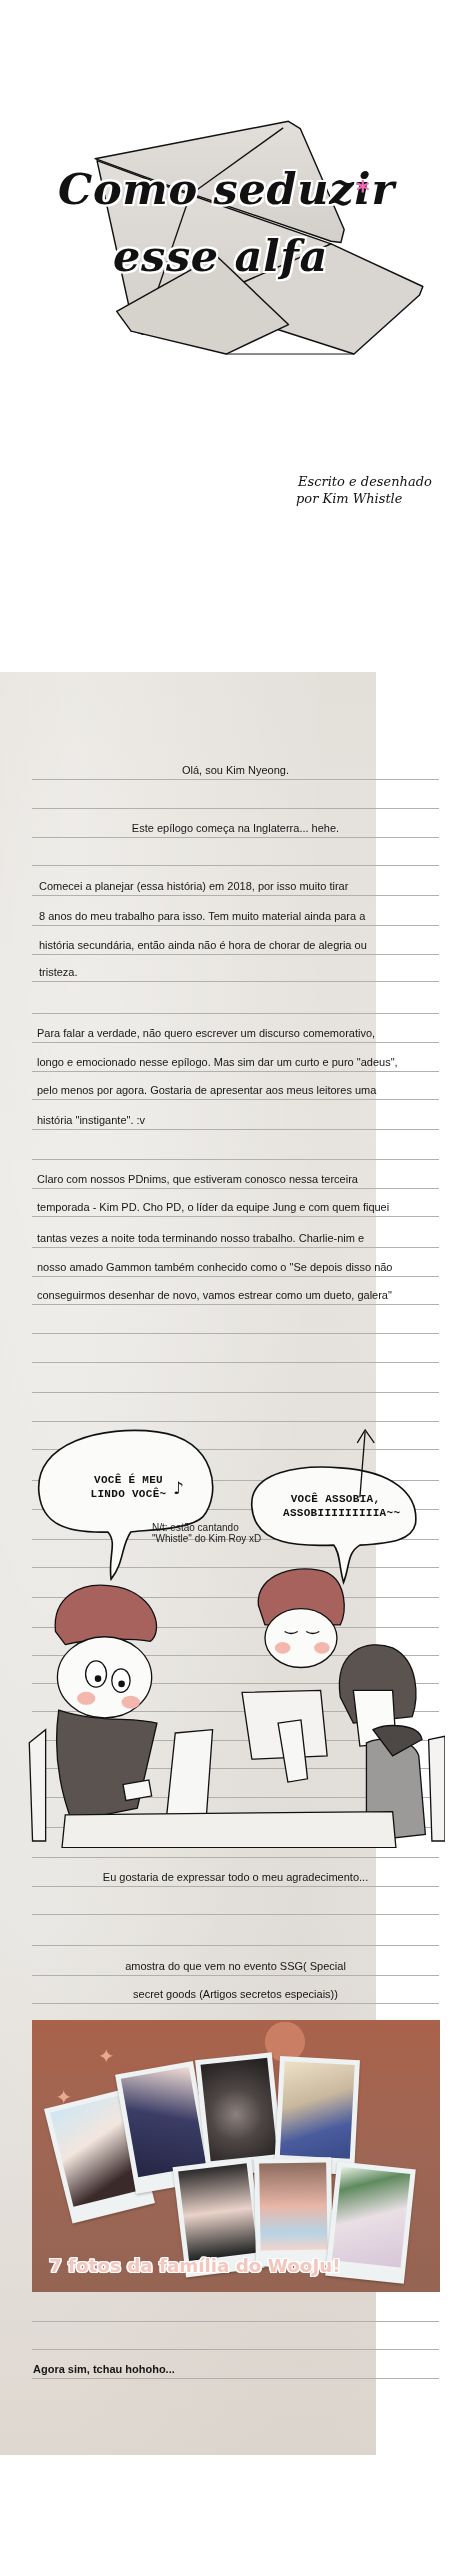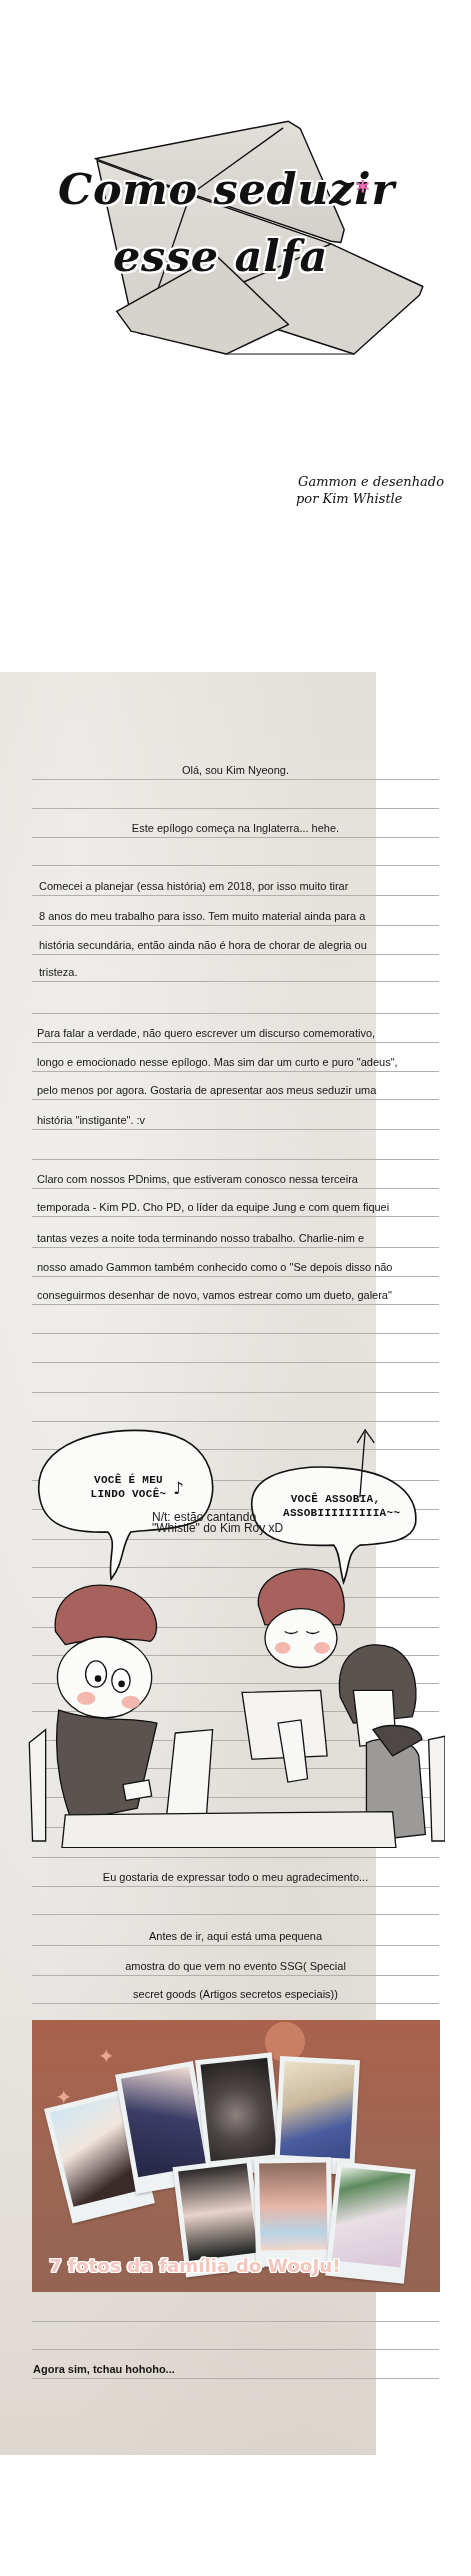--- a/index.html
+++ b/index.html
@@ -42,21 +42,21 @@
   .hand.left { left: 39px; }
 
   
   #illustration { left: 26px; top: 1415px; width: 419px; height: 433px; }
   .bubble-text {
     position: absolute; font-family: Liberation Mono, monospace; font-weight: bold; font-size: 11px;
     color: #111; line-height: 14.4px; text-align: center; letter-spacing: 0.3px;
   }
   #bubble1-text { left: 47px; top: 58px; width: 111px; }
   #bubble2-text { left: 257px; top: 77px; width: 105px; }
-  #note-text { position: absolute; left: 126px; top: 97px; font-family: "Liberation Sans", sans-serif; font-size: 12px; color: #222; line-height: 10.5px; white-space: nowrap; }
+  #note-text { position: absolute; left: 126px; top: 108px; font-family: "Liberation Sans", sans-serif; font-size: 10px; color: #222; line-height: 10.5px; white-space: nowrap; }
   #music-note { position: absolute; left: 147px; top: 63px; font-size: 17px; color: #111; }
 
   
   #photo-card {
     left: 32px; top: 2020px; width: 408px; height: 272px;
     background:
       radial-gradient(circle at 62% 8%, rgba(230,150,120,0.55) 0, rgba(230,150,120,0.55) 19.7px, rgba(0,0,0,0) 20.3px),
       radial-gradient(circle at 76% 23%, rgba(210,130,110,0.45) 0, rgba(210,130,110,0.45) 17px, rgba(0,0,0,0) 17.7px),
       linear-gradient(180deg, #a9624b 0%, #9e6654 50%, #956453 100%);
     overflow: hidden;
@@ -90,21 +90,21 @@
     <path d="M290 297 L432 195" fill="none" stroke="#111" stroke-width="2"></path>
     <path d="M290 297 L218 508" fill="none" stroke="#111" stroke-width="2"></path>
 
     <path d="M505 372 L645 437 L640 450 L540 540 L400 495 L200 505 Z" fill="#d9d5d0" stroke="#111" stroke-width="2.2" stroke-linejoin="round"></path>
     <path d="M178 475 L330 390 L440 495 L345 540 L200 505 Z" fill="#d6d2cc" stroke="#111" stroke-width="2.2" stroke-linejoin="round"></path>
     <path d="M345 540 L540 540" fill="none" stroke="#111" stroke-width="1.5"></path>
   </svg>
   <div id="title-line1" class="title-script">Como seduzir</div>
   <div id="title-star" class="abs">*</div>
   <div id="title-line2" class="title-script">esse alfa</div>
-  <div id="credit-line1" class="credit">Gammon e desenhado</div>
+  <div id="credit-line1" class="credit">Escrito e desenhado</div>
   <div id="credit-line2" class="credit">por Kim Whistle</div>
 </div>
 
 <div id="paper" class="abs">
 
   <div class="rule" style="top:107px"></div>
   <div class="rule" style="top:136px"></div>
   <div class="rule" style="top:165px"></div>
   <div class="rule" style="top:193px"></div>
   <div class="rule" style="top:223px"></div>
@@ -153,32 +153,31 @@
   <div class="hand center" style="top:92px">Olá, sou Kim Nyeong.</div>
   <div class="hand center" style="top:150px">Este epílogo começa na Inglaterra... hehe.</div>
 
   <div class="hand left" style="top:208px">Comecei a planejar (essa história) em 2018, por isso muito tirar</div>
   <div class="hand left" style="top:238px">8 anos do meu trabalho para isso. Tem muito material ainda para a</div>
   <div class="hand left" style="top:267px">história secundária, então ainda não é hora de chorar de alegria ou</div>
   <div class="hand left" style="top:294px">tristeza.</div>
 
   <div class="hand left" style="top:355px;left:37px">Para falar a verdade, não quero escrever um discurso comemorativo,</div>
   <div class="hand left" style="top:384px;left:37px">longo e emocionado nesse epílogo. Mas sim dar um curto e puro "adeus",</div>
-  <div class="hand left" style="top:412px;left:37px">pelo menos por agora. Gostaria de apresentar aos meus seduzir uma</div>
+  <div class="hand left" style="top:412px;left:37px">pelo menos por agora. Gostaria de apresentar aos meus leitores uma</div>
   <div class="hand left" style="top:442px;left:37px">história "instigante". :v</div>
 
   <div class="hand left" style="top:501px;left:37px">Claro com nossos PDnims, que estiveram conosco nessa terceira</div>
   <div class="hand left" style="top:529px;left:37px">temporada - Kim PD. Cho PD, o líder da equipe Jung e com quem fiquei</div>
   <div class="hand left" style="top:560px;left:37px">tantas vezes a noite toda terminando nosso trabalho. Charlie-nim e</div>
   <div class="hand left" style="top:589px;left:37px">nosso amado Gammon também conhecido como o "Se depois disso não</div>
   <div class="hand left" style="top:617px;left:37px">conseguirmos desenhar de novo, vamos estrear como um dueto, galera"</div>
 
   <div class="hand center" style="top:1199px">Eu gostaria de expressar todo o meu agradecimento...</div>
 
-  <div class="hand center" style="top:1258px">Antes de ir, aqui está uma pequena</div>
   <div class="hand center" style="top:1288px">amostra do que vem no evento SSG( Special</div>
   <div class="hand center" style="top:1316px">secret goods (Artigos secretos especiais))</div>
 
   <div class="hand left" style="top:1691px;left:33px;font-weight:bold">Agora sim, tchau hohoho...</div>
 </div>
 
 <div id="illustration" class="abs">
   <svg width="419" height="433" viewBox="0 0 640 660" class="abs" style="left:0;top:0">
 
     <path d="M20 120 C 10 40, 120 15, 200 25 C 290 35, 300 120, 270 155 C 250 175, 180 175, 160 178 C 145 200, 150 225, 130 250 C 125 215, 140 195, 125 178 C 60 180, 25 165, 20 120 Z" fill="#fbfbfa" stroke="#111" stroke-width="2.5"></path>

